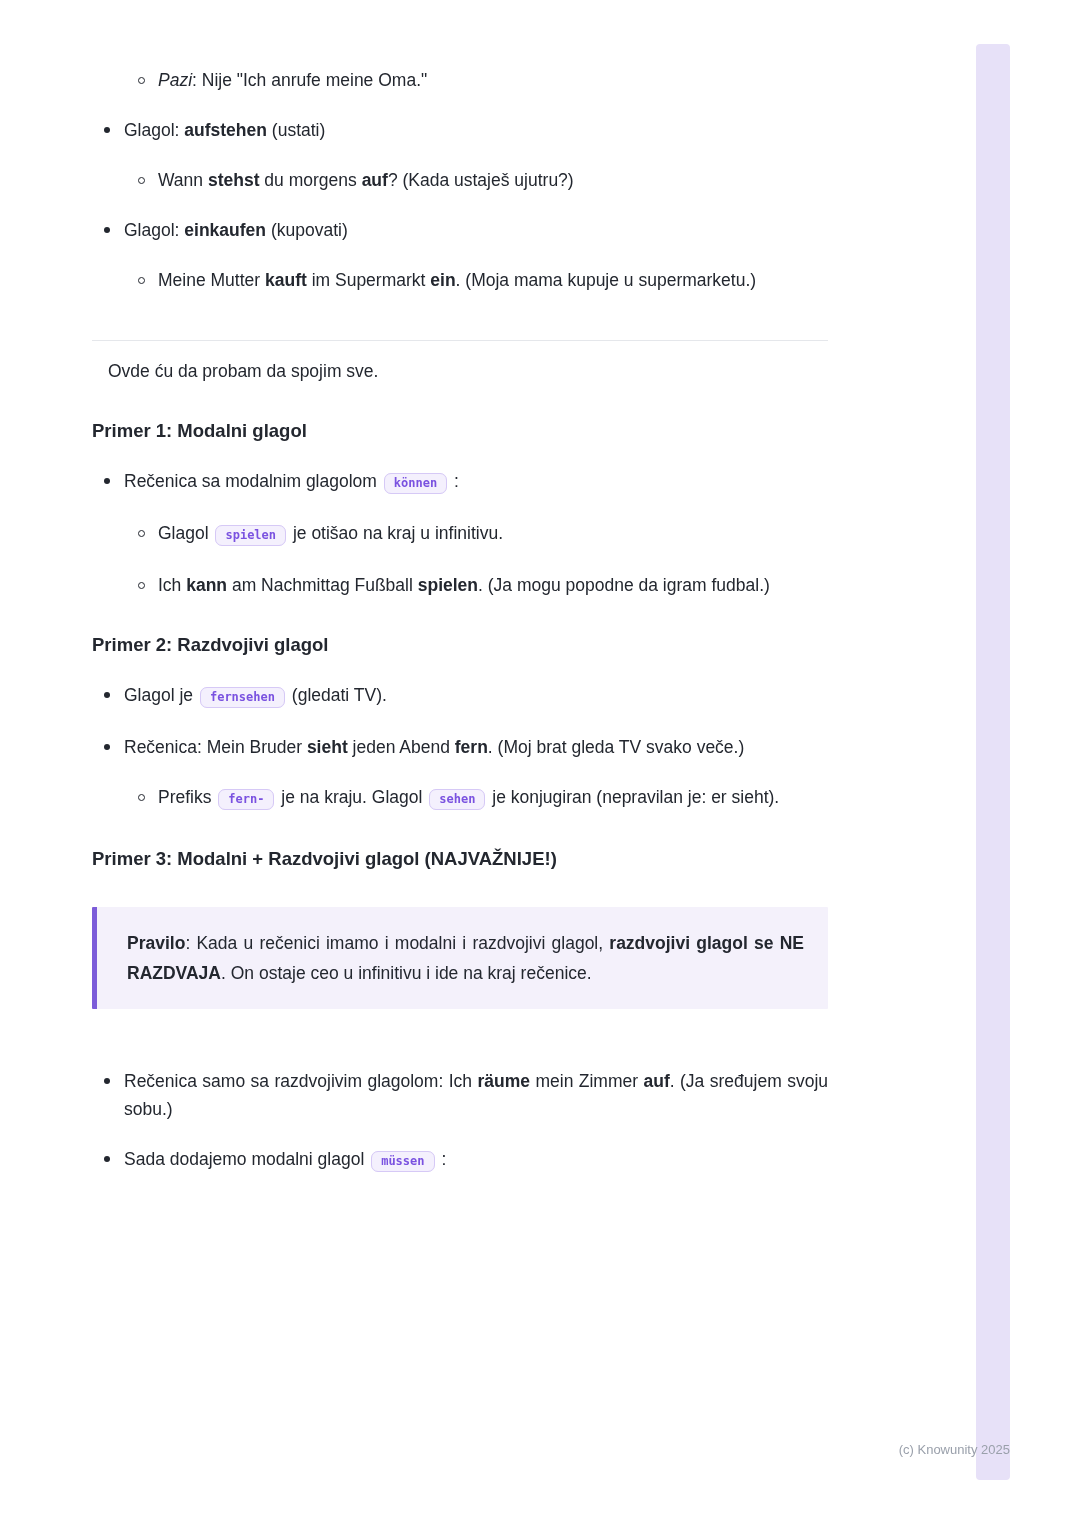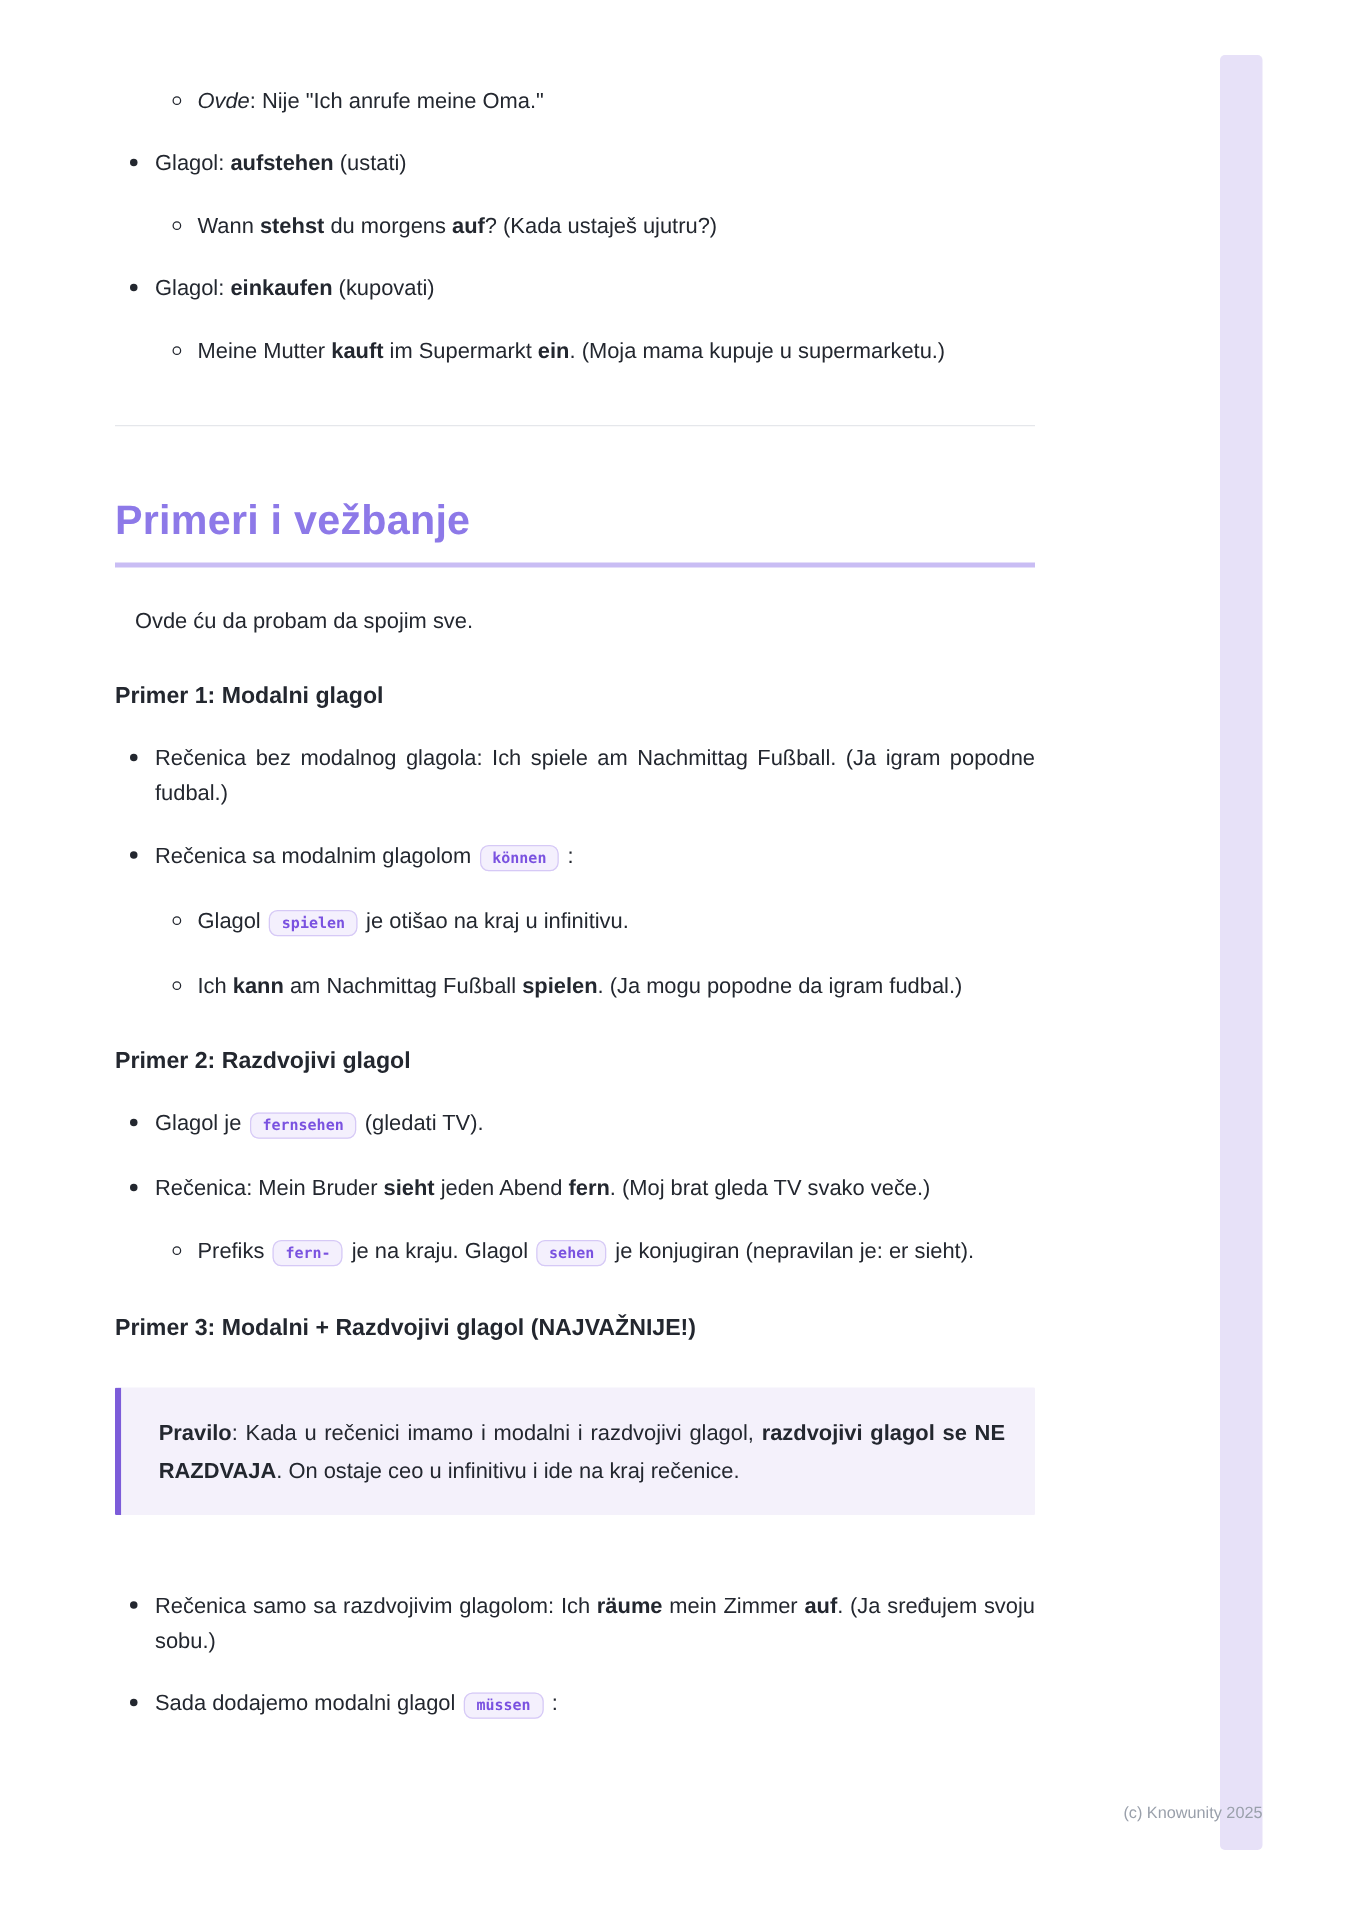--- a/index.html
+++ b/index.html
@@ -75,48 +75,43 @@
   }
 </style>
 </head>
 <body>
 
 <main class="doc">
   <div id="blocks-host">
       <ul class="blist">
         <li class="lvl2">
           <span class="marker m2"></span>
-          <span class="itext"><span class="run-italic">Ovde</span><span>: Nije "Ich anrufe meine Oma."</span></span>
+          <span class="itext"><span class="run-italic">Pazi</span><span>: Nije "Ich anrufe meine Oma."</span></span>
         </li>
         <li class="lvl1">
           <span class="marker m1"></span>
           <span class="itext"><span>Glagol: </span><span class="run-bold">aufstehen</span><span> (ustati)</span></span>
         </li>
         <li class="lvl2">
           <span class="marker m2"></span>
           <span class="itext"><span>Wann </span><span class="run-bold">stehst</span><span> du morgens </span><span class="run-bold">auf</span><span>? (Kada ustaješ ujutru?)</span></span>
         </li>
         <li class="lvl1">
           <span class="marker m1"></span>
           <span class="itext"><span>Glagol: </span><span class="run-bold">einkaufen</span><span> (kupovati)</span></span>
         </li>
         <li class="lvl2">
           <span class="marker m2"></span>
           <span class="itext"><span>Meine Mutter </span><span class="run-bold">kauft</span><span> im Supermarkt </span><span class="run-bold">ein</span><span>. (Moja mama kupuje u supermarketu.)</span></span>
         </li>
       </ul>
       <hr class="divider">
-      <h1 class="section-title">Primeri i vežbanje</h1>
       <p class="para">Ovde ću da probam da spojim sve.</p>
       <h3 class="sub-title">Primer 1: Modalni glagol</h3>
       <ul class="blist">
-        <li class="lvl1">
-          <span class="marker m1"></span>
-          <span class="itext"><span>Rečenica bez modalnog glagola: Ich spiele am Nachmittag Fußball. (Ja igram popodne fudbal.)</span></span>
-        </li>
         <li class="lvl1">
           <span class="marker m1"></span>
           <span class="itext"><span>Rečenica sa modalnim glagolom </span><span class="inline-code">können</span><span> :</span></span>
         </li>
         <li class="lvl2">
           <span class="marker m2"></span>
           <span class="itext"><span>Glagol </span><span class="inline-code">spielen</span><span> je otišao na kraj u infinitivu.</span></span>
         </li>
         <li class="lvl2">
           <span class="marker m2"></span>

